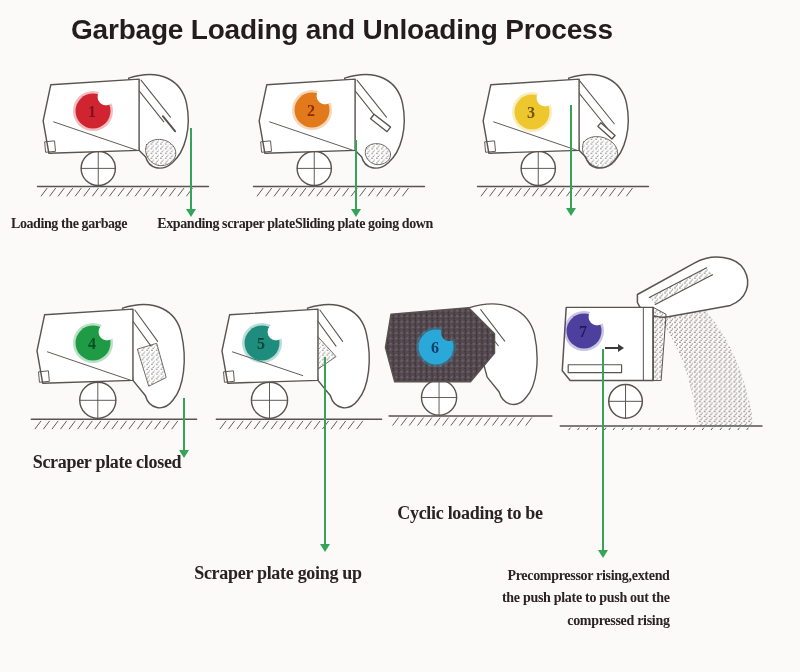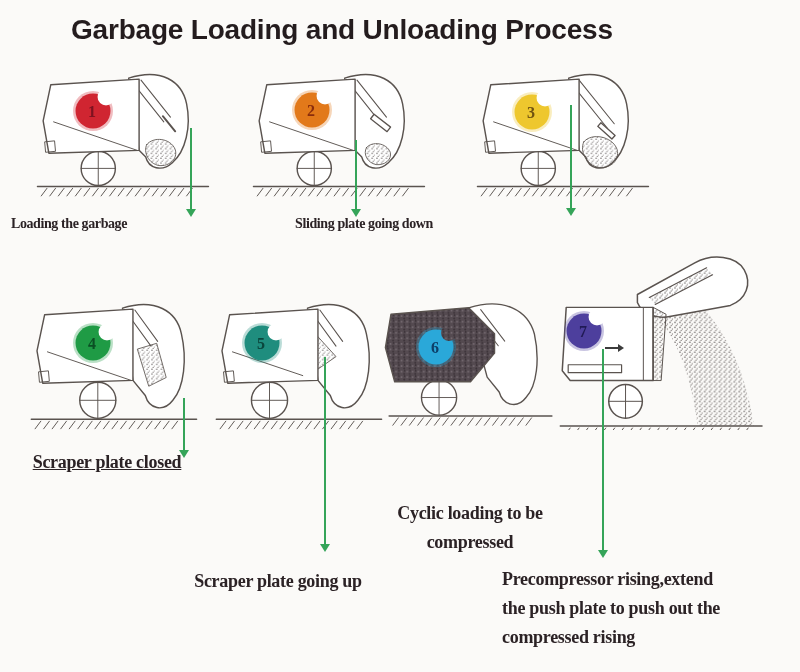--- a/index.html
+++ b/index.html
@@ -12,24 +12,24 @@
   .blob{position:absolute;}
   .blob text{font:bold 16px "Liberation Serif",serif;}
   .lbl{position:absolute;font-family:"Liberation Serif",serif;font-weight:bold;
        color:var(--label-text,#2b2225);white-space:nowrap;}
   .row1{font-size:14px;letter-spacing:-0.4px;transform:translateX(-50%);}
   .row2{font-size:18px;letter-spacing:-0.3px;transform:translateX(-50%);text-align:center;}
   .line{display:block;line-height:1.6;}
   .l1{left:69px;top:216px;}
   .l2{left:226px;top:216px;}
   .l3{left:364px;top:216px;}
-  .l4{left:107px;top:452px;text-decoration:underline;}
-  .l5{left:278px;top:563px;margin-top:8px;}
+  .l4{left:107px;top:452px;}
+  .l5{left:278px;top:563px;}
   .l6{left:470px;top:451px;margin-top:48px;}
-  .l7{left:502px;top:565px;font-size:18px;letter-spacing:-0.3px;text-align:left;}
+  .l7{left:502px;top:565px;font-size:14px;letter-spacing:-0.3px;text-align:right;}
   .arrow{position:absolute;width:2px;background:var(--arrow-green,#35a459);}
   .arrow::after{content:"";position:absolute;left:-4px;bottom:-8px;
     border:5px solid transparent;border-bottom:none;
     border-top:8px solid var(--arrow-green,#35a459);}
   .a1{left:190px;top:128px;height:81px;}
   .a2{left:355px;top:140px;height:69px;}
   .a3{left:570px;top:105px;height:103px;}
   .a4{left:183px;top:398px;height:52px;}
   .a5{left:324px;top:357px;height:187px;}
   .a7{left:602px;top:349px;height:201px;}
@@ -351,25 +351,25 @@
 
   <div class="arrow a1"></div>
   <div class="arrow a2"></div>
   <div class="arrow a3"></div>
   <div class="arrow a4"></div>
   <div class="arrow a5"></div>
   <div class="arrow a7"></div>
   <div class="mini-arrow"></div>
 
   <div class="lbl row1 l1">Loading the garbage</div>
+  <div class="lbl row1 l2">Expanding scraper plate</div>
   <div class="lbl row1 l3">Sliding plate going down</div>
   <div class="lbl row2 l4">Scraper plate closed</div>
   <div class="lbl row2 l6">
     <span class="line">Cyclic loading to be</span>
-    <span class="line">compressed</span>
   </div>
   <div class="lbl row2 l5">Scraper plate going up</div>
   <div class="lbl l7">
     <span class="line">Precompressor rising,extend</span>
     <span class="line">the push plate to push out the</span>
     <span class="line">compressed rising</span>
   </div>
 
 </div>
 

